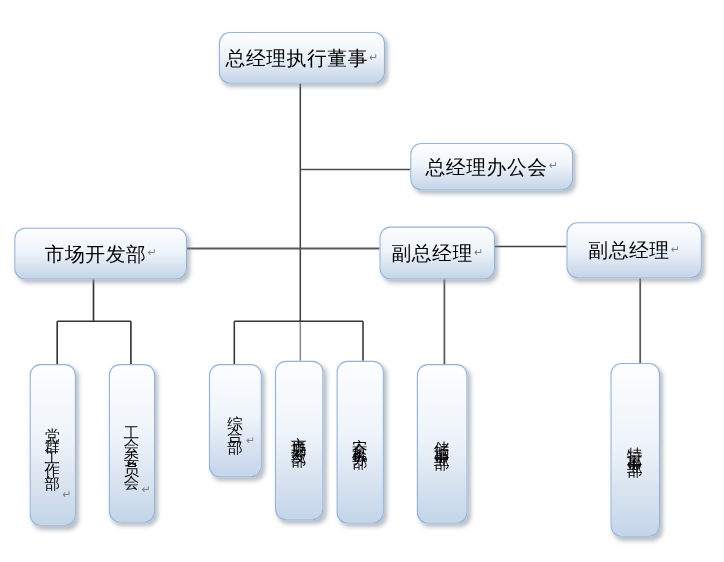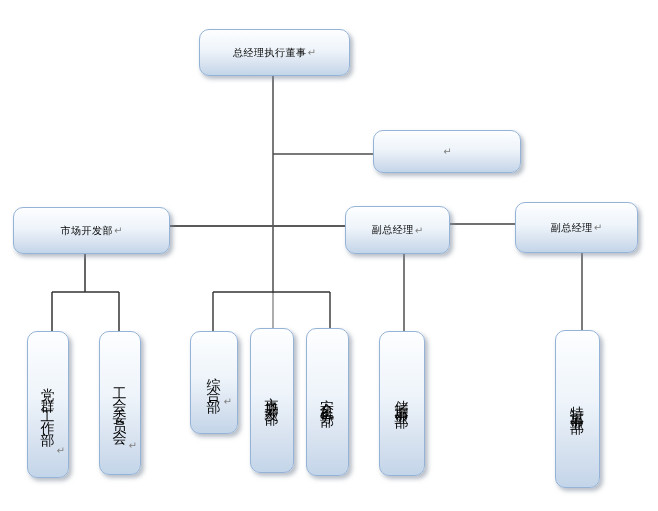--- a/index.html
+++ b/index.html
@@ -10,21 +10,21 @@
   .node{
     position:absolute;
     border:1px solid #95b3d7;
     border-radius:10px;
     background:linear-gradient(180deg,#fdfeff 0%,#eef4fa 45%,#d6e1ef 78%,#c3d5e9 100%);
     box-shadow:2.5px 3px 4px rgba(125,138,155,.55);
     display:flex;align-items:center;justify-content:center;
     box-sizing:border-box;
     color:#000;
   }
-  .hlabel{font-size:10px;letter-spacing:.5px;white-space:nowrap;}
+  .hlabel{font-size:18px;letter-spacing:.5px;white-space:nowrap;}
   .mark-h{font-size:10px;color:#808080;margin-left:1px;align-self:center;}
   .vtext{
     writing-mode:vertical-rl;
     text-orientation:upright;
     font-size:14px;
     line-height:1;
     white-space:nowrap;
   }
   .stacked .vtext{letter-spacing:11px;}
   .vtight .vtext{letter-spacing:3.5px;}
@@ -80,20 +80,21 @@
 
     <polyline points="565,366 568,369 565,372 568,375 565,378 568,381 565,384 568,387 565,390 568,393 565,396 568,399 565,402 568,405 565,408 568,411 565,414 568,417 565,420 568,423 565,426 568,429 565,432" fill="none" stroke="#008000" stroke-width="1"></polyline>
   </svg>
 
   <div class="node n1">
     <span class="hlabel">总经理执行董事</span>
     <span class="mark-h">↵</span>
   </div>
 
   <div class="node n2">
+    <span class="hlabel">总经理办公会</span>
     <span class="mark-h">↵</span>
   </div>
 
   <div class="node n3">
     <span class="hlabel">市场开发部</span>
     <span class="mark-h">↵</span>
   </div>
 
   <div class="node n4">
     <span class="hlabel">副总经理</span>

